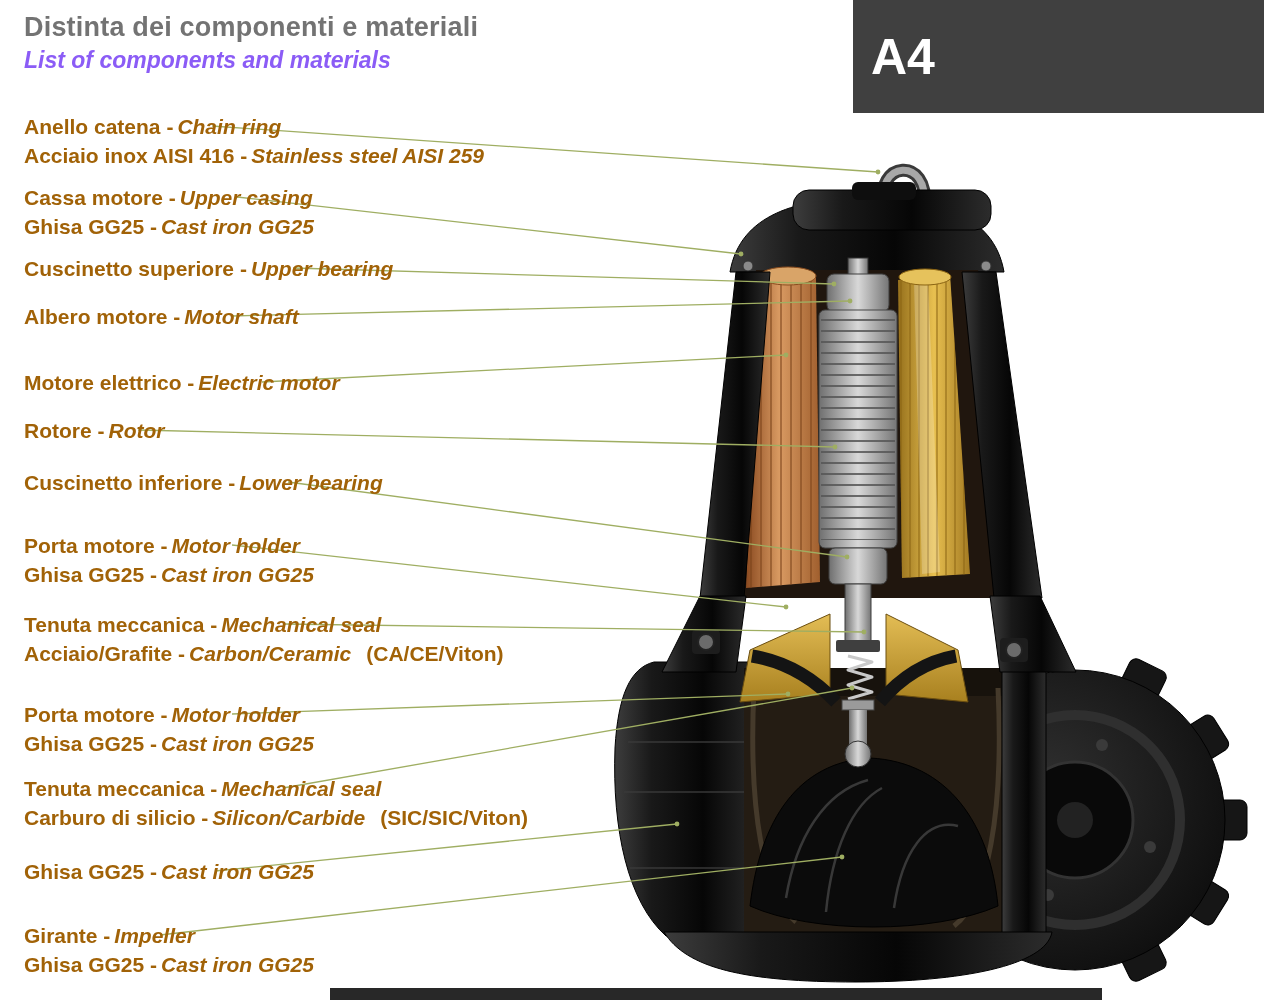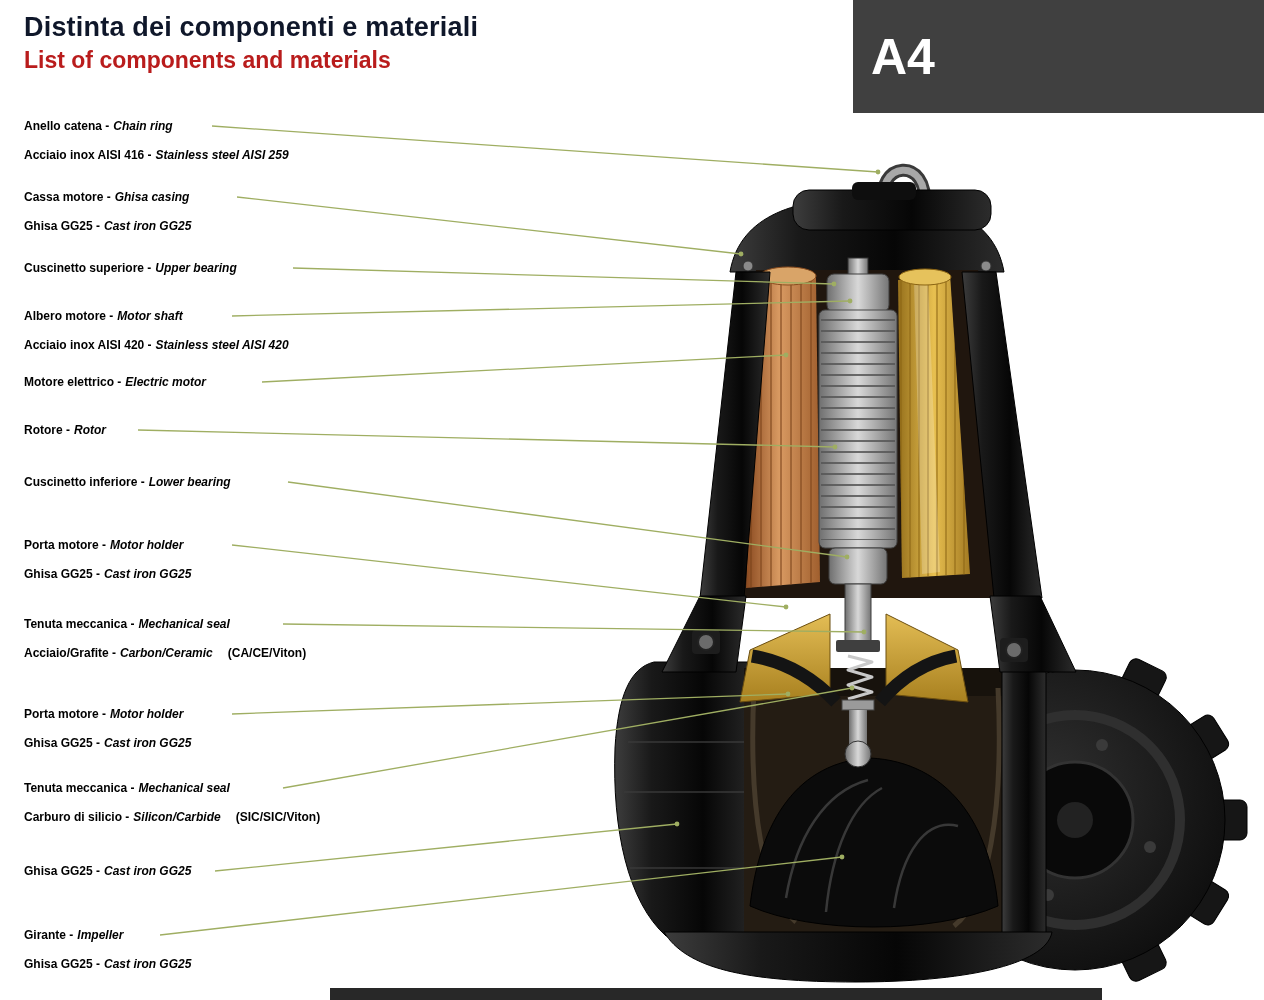--- a/index.html
+++ b/index.html
@@ -2,35 +2,35 @@
 <html><head>
 <meta charset="utf-8">
 <style>
   html,body{margin:0;padding:0;}
   body{
     width:1264px;height:1000px;position:relative;background:#ffffff;
     font-family:"Liberation Sans", sans-serif;overflow:hidden;
   }
   .page-title{
     position:absolute;left:24px;top:12px;font-size:27px;font-weight:bold;
-    color:#0f172a;letter-spacing:.2px;white-space:nowrap;
+    color:#737373;letter-spacing:.2px;white-space:nowrap;
   }
   .page-subtitle{
     position:absolute;left:24px;top:47px;font-size:23px;font-weight:bold;
-    color:#b91c1c;white-space:nowrap;
+    font-style:italic;color:#8b5cf6;white-space:nowrap;
   }
   .a4box{
     position:absolute;left:853px;top:0;width:411px;height:113px;
     background:#404040;display:flex;align-items:center;z-index:5;
   }
   .a4box span{
     color:#ffffff;font-weight:bold;font-size:50px;padding-left:18px;line-height:1;
   }
   .label{
-    position:absolute;left:24px;color:#000000;font-size:12px;font-weight:bold;
+    position:absolute;left:24px;color:#a16207;font-size:21px;font-weight:bold;
     line-height:29px;white-space:nowrap;z-index:4;
   }
   .label .en{font-style:italic;margin-left:4px;}
   .label .sx{font-style:normal;margin-left:15px;}
   .art{position:absolute;left:0;top:0;z-index:1;}
   .footer-bar{
     position:absolute;left:330px;top:988px;width:772px;height:12px;
     background:#282828;z-index:3;
   }
 </style>
@@ -41,29 +41,28 @@
 <div class="page-subtitle">List of components and materials</div>
 <div class="a4box">
   <span>A4</span>
 </div>
 
 <div class="label" style="top:112px">
   <div><span>Anello catena -</span><span class="en">Chain ring</span></div>
   <div><span>Acciaio inox AISI 416 -</span><span class="en">Stainless steel AISI 259</span></div>
 </div>
 <div class="label" style="top:183px">
-  <div><span>Cassa motore -</span><span class="en">Ghisa casing</span></div>
+  <div><span>Cassa motore -</span><span class="en">Upper casing</span></div>
   <div><span>Ghisa GG25 -</span><span class="en">Cast iron GG25</span></div>
 </div>
 <div class="label" style="top:254px">
   <div><span>Cuscinetto superiore -</span><span class="en">Upper bearing</span></div>
 </div>
 <div class="label" style="top:302px">
   <div><span>Albero motore -</span><span class="en">Motor shaft</span></div>
-  <div><span>Acciaio inox AISI 420 -</span><span class="en">Stainless steel AISI 420</span></div>
 </div>
 <div class="label" style="top:368px">
   <div><span>Motore elettrico -</span><span class="en">Electric motor</span></div>
 </div>
 <div class="label" style="top:416px">
   <div><span>Rotore -</span><span class="en">Rotor</span></div>
 </div>
 <div class="label" style="top:468px">
   <div><span>Cuscinetto inferiore -</span><span class="en">Lower bearing</span></div>
 </div>

